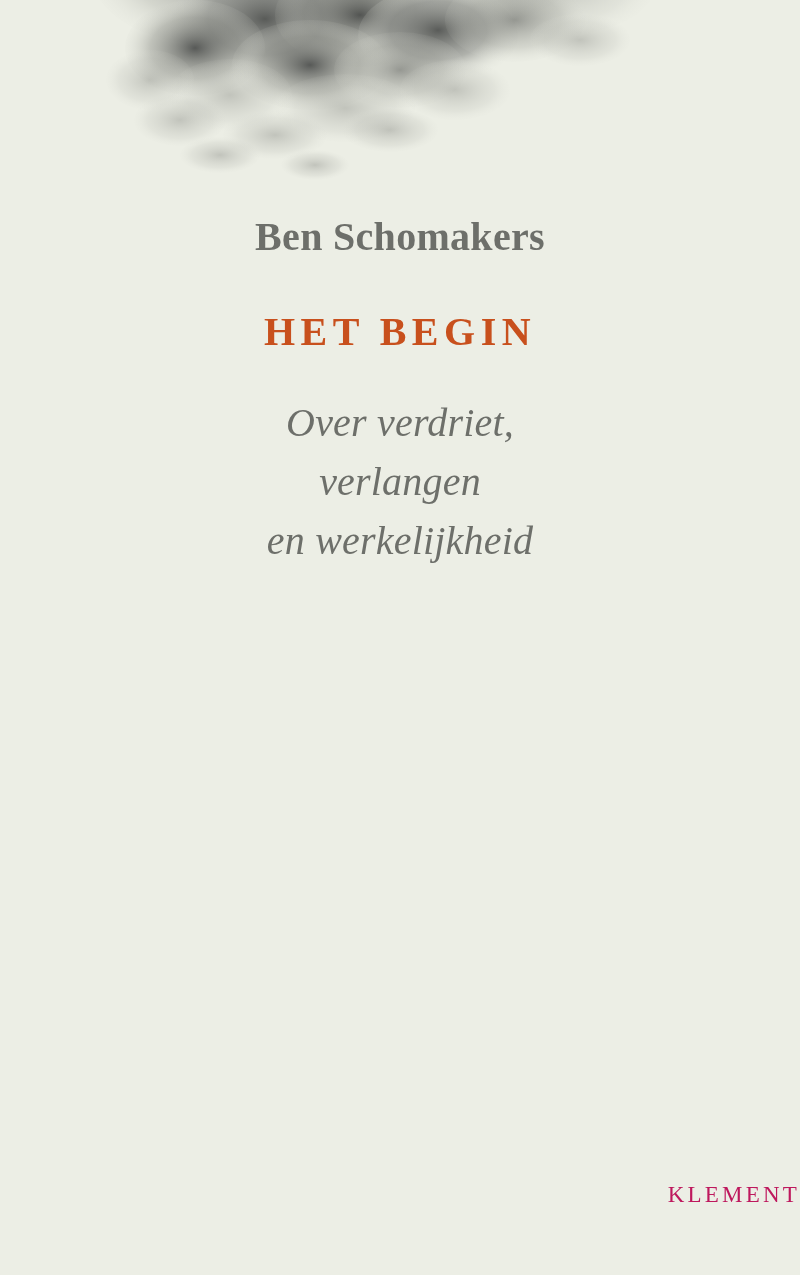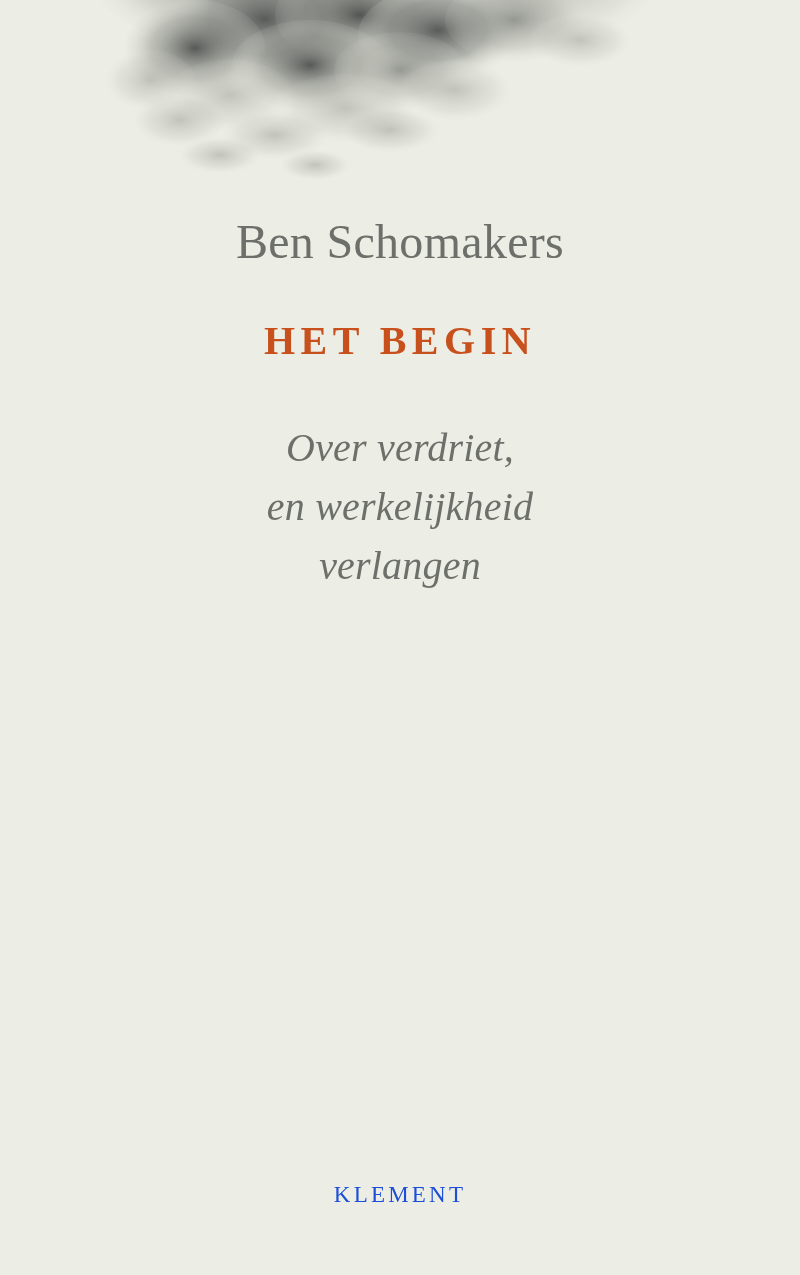--- a/index.html
+++ b/index.html
@@ -41,65 +41,65 @@
   .text-block {
     position: absolute;
     top: 215px;
     left: 0;
     width: 800px;
     text-align: center;
   }
 
   .author {
     font-family: "Liberation Serif", serif;
-    font-size: 48px;
+    font-size: 40px;
     line-height: 1.12;
     color: #6d6f6a;
     letter-spacing: 0.3px;
-    font-weight: 400;
+    font-weight: 700;
   }
 
   .title {
     margin-top: 44px;
     font-family: "Liberation Serif", serif;
     color: #c8501d;
     font-size: 40px;
     line-height: 1.42;
     letter-spacing: 5.5px;
     font-weight: 700;
     text-transform: uppercase;
   }
   .title .tline {
     display: block;
   }
 
   .subtitle {
-    margin-top: 48px;
+    margin-top: 32px;
     font-family: "Liberation Serif", serif;
     font-style: italic;
     color: #6d6f6a;
     font-size: 40px;
     line-height: 1.48;
     letter-spacing: 0.2px;
   }
   .subtitle .sline {
     display: block;
   }
 
   
   .publisher {
     position: absolute;
     left: 0;
     top: 1182px;
     width: 800px;
-    text-align: center;
+    text-align: right;
     font-family: "Liberation Serif", serif;
     font-size: 23px;
     letter-spacing: 3.2px;
-    color: #1d4ed8;
+    color: #be185d;
     font-weight: 400;
   }
 </style>
 </head>
 <body>
 
 <div class="cover">
 
   <div class="cloud-art">
     <svg viewBox="0 0 620 330" xmlns="http://www.w3.org/2000/svg">
@@ -160,21 +160,21 @@
   <div class="text-block">
 
     <div class="author">Ben Schomakers</div>
 
     <div class="title">
       <span class="tline">HET BEGIN</span>
     </div>
 
     <div class="subtitle">
       <span class="sline">Over verdriet,</span>
+      <span class="sline">verlangen</span>
       <span class="sline">en werkelijkheid</span>
-      <span class="sline">verlangen</span>
     </div>
 
   </div>
 
   <div class="publisher">KLEMENT</div>
 
 </div>
 
 </body></html>

